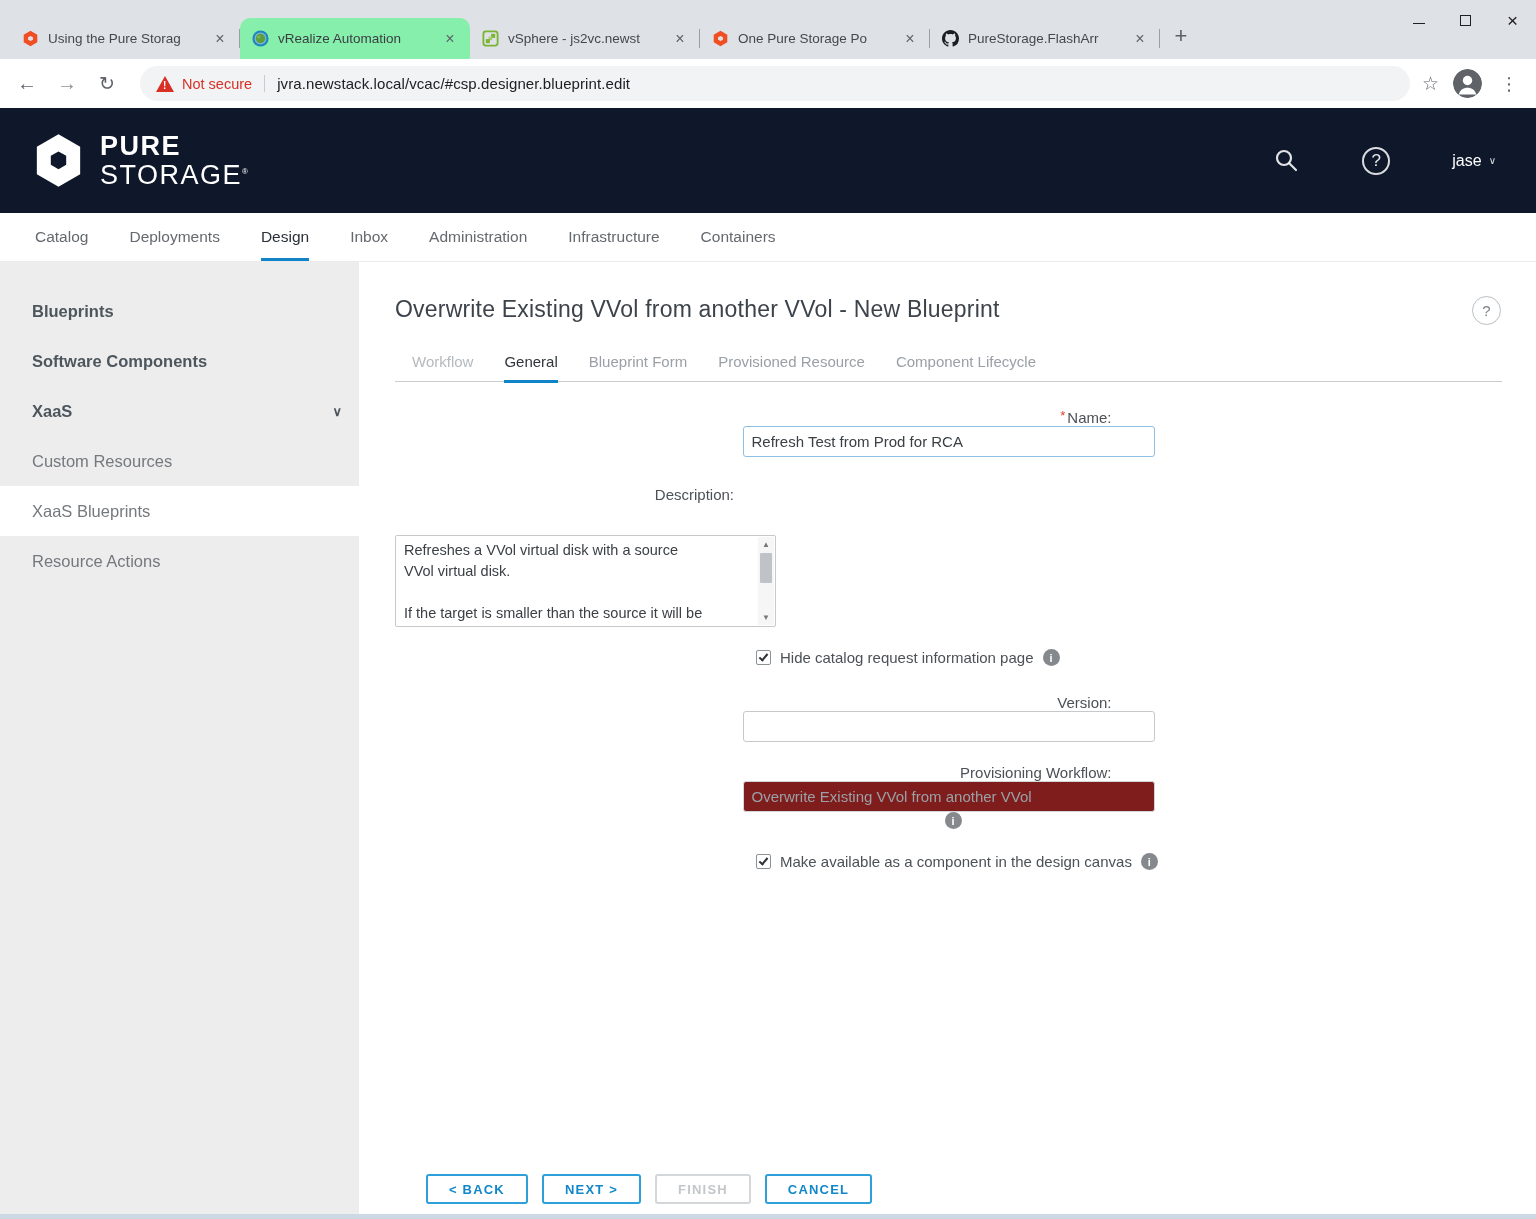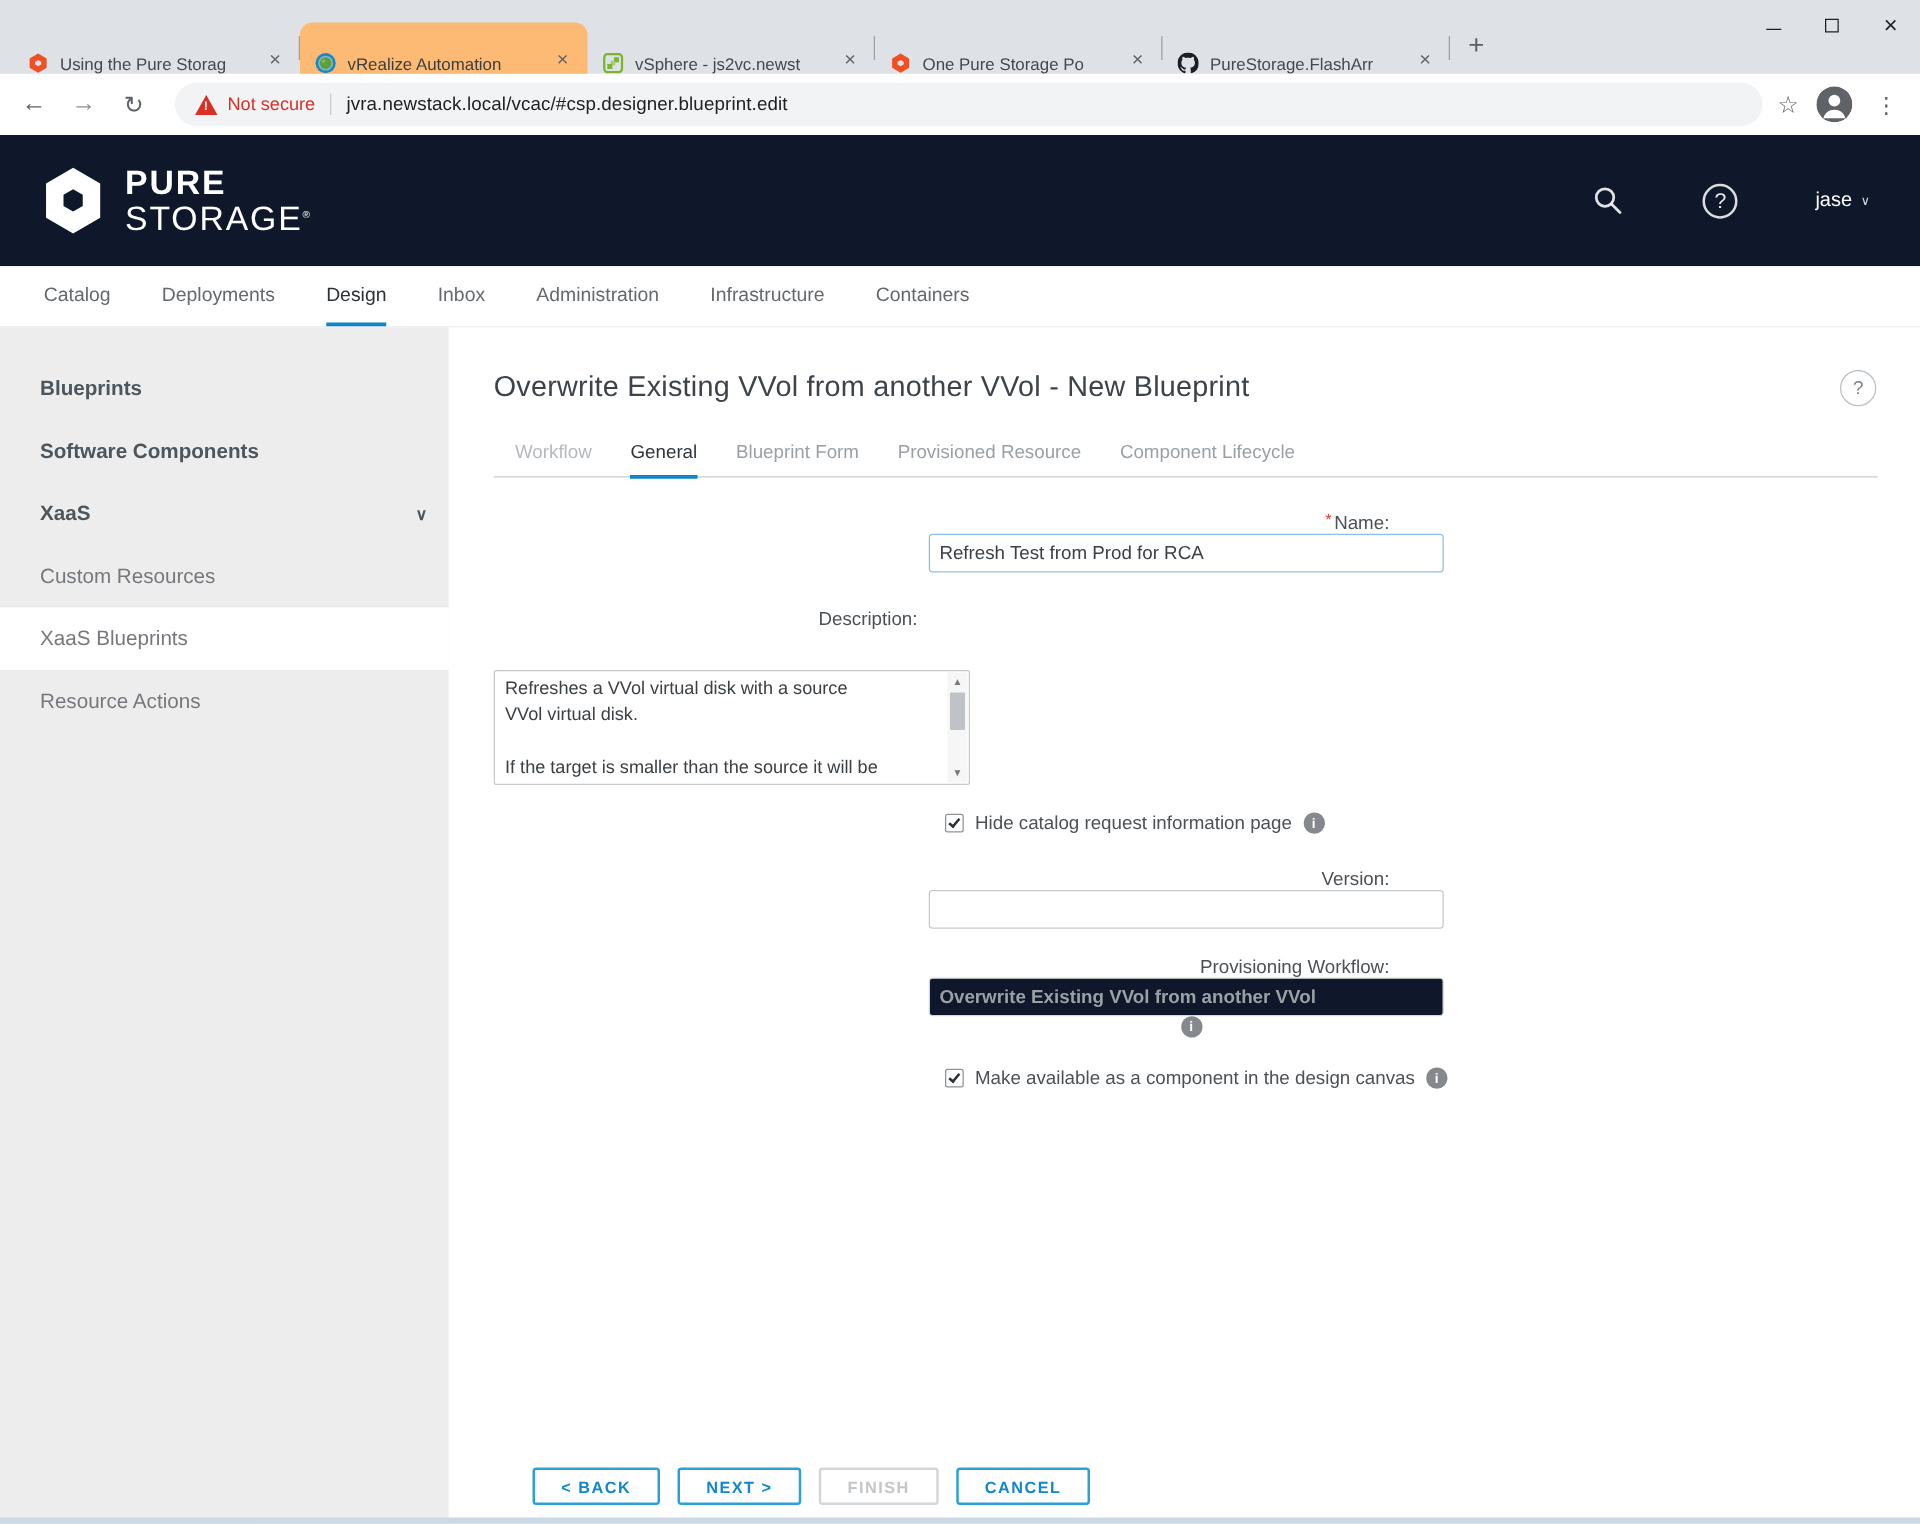--- a/index.html
+++ b/index.html
@@ -1,22 +1,22 @@
 <!DOCTYPE html>
 <html><head>
 <meta charset="utf-8">
 <style>
   * { margin:0; padding:0; box-sizing:border-box; }
   html,body { width:1536px; height:1219px; overflow:hidden; font-family:"Liberation Sans", sans-serif; background:#fff; }
 
   
   .tabstrip { height:59px; background:#dee1e6; position:relative; display:flex; align-items:flex-end; padding-left:10px; }
-  .tab { width:230px; height:41px; display:flex; align-items:flex-end; padding:0 10px 0 12px; font-size:13.5px; color:#45494e; position:relative; cursor:default; }
+  .tab { width:230px; height:41px; display:flex; align-items:center; padding:0 10px 0 12px; font-size:13.5px; color:#45494e; position:relative; cursor:default; }
   .tab .sep { position:absolute; right:0; top:11px; height:19px; width:1px; background:#9aa0a6; }
-  .tab.active { background:#fdba74; border-radius:10px 10px 0 0; color:#3a3e42; z-index:2; }
+  .tab.active { background:#86efac; border-radius:10px 10px 0 0; color:#3a3e42; z-index:2; }
   .tab .favicon { width:17px; height:17px; margin-right:9px; flex:0 0 auto; display:inline-flex; }
   .tab .t-title { flex:1; white-space:nowrap; overflow:hidden; }
   .tab .close { font-size:16px; color:#5f6368; width:20px; height:20px; line-height:19px; text-align:center; border-radius:50%; margin-left:4px; }
   .newtab { font-size:22px; color:#5c6064; width:30px; height:30px; line-height:28px; text-align:center; margin:0 0 7px 6px; }
   .wincontrols { position:absolute; top:0; right:0; height:40px; display:flex; }
   .winbtn { width:47px; height:40px; display:flex; align-items:center; justify-content:center; color:#202124; }
   .ic-min { width:12px; border-bottom:1.6px solid #202124; height:1px; margin-top:6px; }
   .ic-max { width:11px; height:11px; border:1.6px solid #202124; }
   .ic-close { font-size:19px; line-height:1; }
 
@@ -74,21 +74,21 @@
   .ftab.active { color:#2f353a; border-bottom-color:#0f85c8; }
 
   .form { margin-top:26px; }
   .form-row { display:flex; align-items:center; margin-bottom:22px;flex-direction:column; }
   .form-row.top { align-items:flex-start;gap:32px; }
   .flabel { width:339px; text-align:right; font-size:15px; color:#4c5156; margin-right:13px; flex:0 0 auto; }
   .flabel .req { color:#e0402a; font-size:13px; vertical-align:3px; margin-right:2px; }
   .flabel.pad { padding-top:7px; }
   .tinput { width:412px; height:31px; border:1px solid #8fc0e4; border-radius:3px; font-size:15px; color:#3b4045; padding:0 8px; font-family:"Liberation Sans", sans-serif; }
   .tinput.plain { border-color:#c6c9cc; }
-  .tinput.disabled { border-color:#d4d7da; color:#9aa0a5; background:#0f172a;font-weight:bold; }
+  .tinput.disabled { border-color:#d4d7da; color:#9aa0a5; background:#7f1d1d; }
   .descbox { width:381px; height:92px; border:1px solid #c6c9cc; border-radius:2px; position:relative; overflow:hidden; }
   .desctext { position:absolute; left:0; top:0; right:17px; bottom:0; padding:4px 6px 0 8px; font-size:14.5px; line-height:21px; color:#3b4045; white-space:pre-wrap; overflow:hidden; }
   .sbar { position:absolute; right:1px; top:1px; bottom:1px; width:16px; background:#f6f6f6; }
   .sbar .arr { position:absolute; left:0; width:16px; text-align:center; font-size:8px; color:#75797d; }
   .sbar .up { top:3px; } .sbar .down { bottom:3px; }
   .sbar .thumb { position:absolute; left:2px; top:16px; width:12px; height:30px; background:#bfc3c7; border-radius:1px; }
 
   .check-row { display:flex; align-items:center; margin-left:361px; margin-bottom:22px; }
   .checkbox { width:15px; height:15px; border:1px solid #8d9296; border-radius:2px; background:#fff; position:relative; margin-right:9px; flex:0 0 auto; }
   .checkbox .mark { position:absolute; left:4px; top:1px; width:5px; height:9px; border-right:2px solid #2d3236; border-bottom:2px solid #2d3236; transform:rotate(40deg); }

